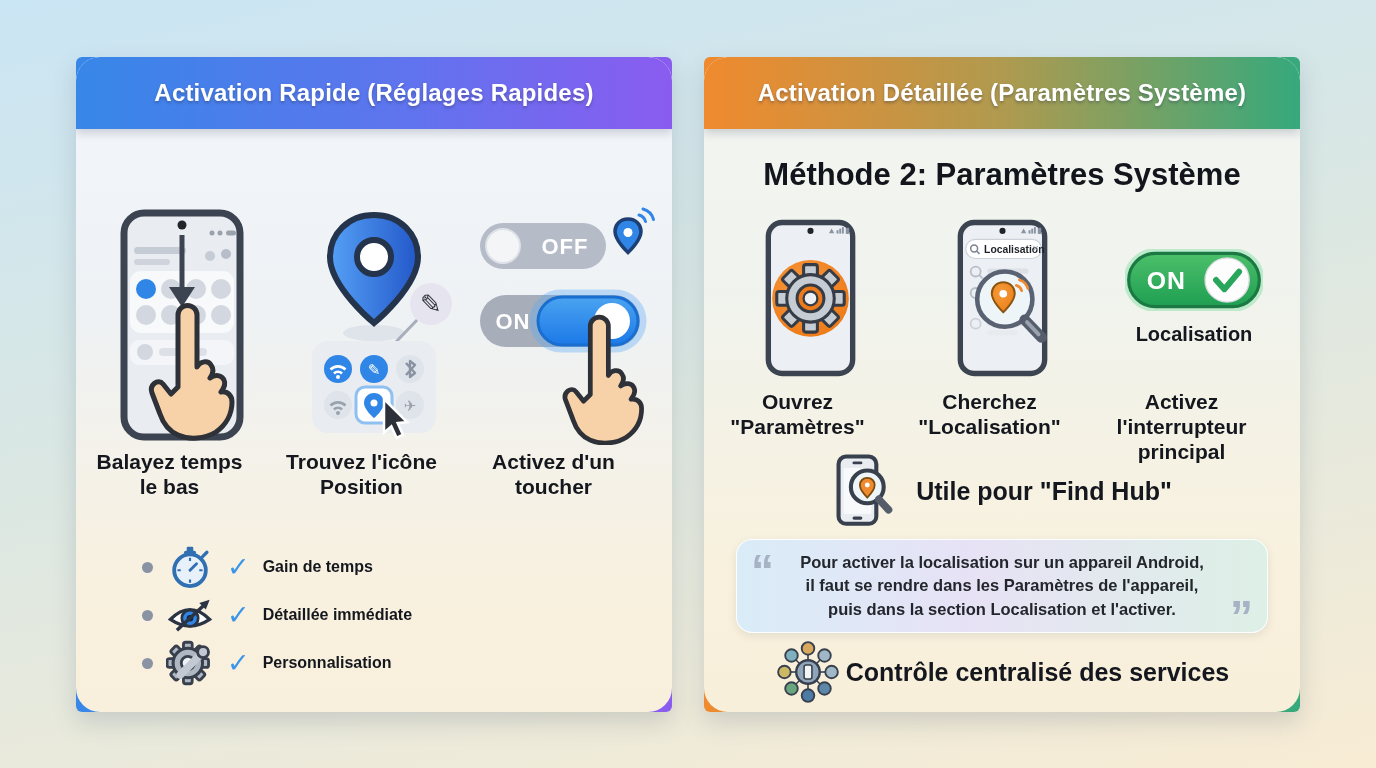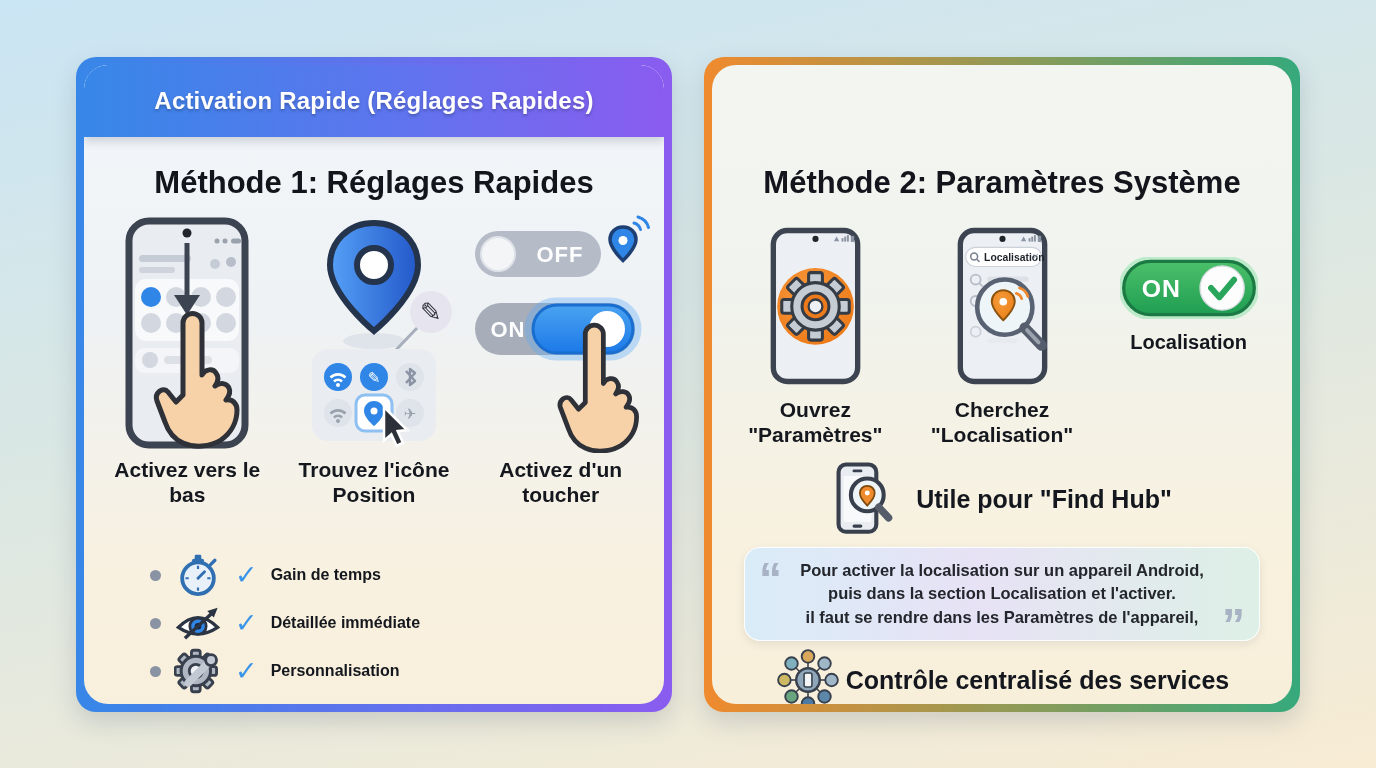--- a/index.html
+++ b/index.html
@@ -4,21 +4,21 @@
 <style>
   * { margin:0; padding:0; box-sizing:border-box; }
   html,body { width:1376px; height:768px; overflow:hidden; }
   body {
     font-family:"Liberation Sans","DejaVu Sans",sans-serif;
     background:linear-gradient(168deg,#cae5f4 0%,#d9e7e4 42%,#f8ecd4 100%);
     position:relative;
   }
   .card-border {
     position:absolute; top:57px; width:596px; height:655px;
-    border-radius:20px; padding:8px;
+    border-radius:6px; padding:0;
     box-shadow:0 10px 24px rgba(70,85,110,.20);
   }
   .card-border.left  { left:76px;  background:linear-gradient(90deg,var(--left-accent-from),var(--left-accent-to)); }
   .card-border.right { left:704px; background:linear-gradient(90deg,var(--right-accent-from),var(--right-accent-to)); }
   .card {
     position:relative; width:100%; height:100%; border-radius:24px; overflow:hidden;
   }
   .card.left  { background:linear-gradient(180deg,#f3f6fa 0%,#eef2f5 38%,#f9f1df 82%,#f8efdc 100%); }
   .card.right { background:linear-gradient(180deg,#f2f5f0 0%,#f0f3ee 34%,#f9f1dd 80%,#f8efdb 100%); }
   .card-header {
@@ -33,21 +33,21 @@
     color:#fff; font-size:24px; font-weight:700; letter-spacing:.2px;
     text-shadow:0 2px 3px rgba(30,40,70,.35);
   }
   .card-title {
     position:absolute; top:100px; left:0; right:0; text-align:center;
     font-size:31px; font-weight:700; color:#12151b; z-index:2;
   }
   .steps { position:absolute; left:10px; right:10px; display:flex; justify-content:space-around; z-index:2; }
   .card.left  .steps { top:150px; }
   .card.right .steps { top:162px; }
-  .step { display:flex; flex-direction:column; align-items:center; width:190px; }
+  .step { display:flex; flex-direction:column; width:190px; }
   .card.left  .illo { height:238px; display:flex; align-items:flex-start; justify-content:center; }
   .card.right .illo { height:166px; display:flex; flex-direction:column; align-items:center; justify-content:flex-start; }
   .caption {
     margin-top:5px; text-align:center; font-size:21px; font-weight:700;
     color:#14171d; line-height:1.18; max-width:165px;
   }
   .benefits { position:absolute; top:486px; left:66px; z-index:2; }
   .benefit { display:flex; align-items:center; height:48px; gap:13px; }
   .bullet-dot { width:11px; height:11px; border-radius:50%; background:#8a93a3; flex:0 0 auto; }
   .benefit .check { font-size:27px; font-weight:700; color:var(--check); }
@@ -72,21 +72,20 @@
   svg text { font-family:"Liberation Sans","DejaVu Sans",sans-serif; }
 </style>
 </head>
 <body>
 
 <div class="card-border left">
 <div class="card left">
   <div class="card-header left">
     <span>Activation Rapide (Réglages Rapides)</span>
   </div>
-  <div class="card-title">Méthode 1: Réglages Rapides</div>
 
   <div class="steps">
 
     <div class="step">
       <div class="illo">
         <svg width="160" height="238" viewBox="0 0 160 238">
           <rect x="22" y="6" width="116" height="224" rx="20" fill="#e9ecf1" stroke="#3c4351" stroke-width="7"></rect>
           <circle cx="80" cy="18" r="4.5" fill="#20242b"></circle>
           <circle cx="110" cy="26" r="2.5" fill="#9aa2ae"></circle>
               <circle cx="118" cy="26" r="2.5" fill="#9aa2ae"></circle>
@@ -105,21 +104,21 @@
               <circle cx="94" cy="108" r="10" fill="#d3d8e0"></circle>
               <circle cx="119" cy="108" r="10" fill="#d3d8e0"></circle>
           <rect x="28" y="133" width="104" height="25" rx="9" fill="#f3f5f8"></rect>
           <circle cx="43" cy="145" r="8" fill="#d3d8e0"></circle>
           <rect x="57" y="141" width="48" height="8" rx="4" fill="#dde1e7"></rect>
           <line x1="80" y1="28" x2="80" y2="86" stroke="#3c4351" stroke-width="5"></line>
           <polygon points="80,100 67,80 93,80" fill="#3c4351"></polygon>
           <path d="M74 98 A9.5 9.5 0 0 1 93 98 L93 150 C96 144 104 143 107 148 C110 152 109 157 106 161 C111 157 118 158 120 163 C122 167 120 171 117 175 C124 174 128 179 128 185 C128 197 122 208 112 215 C101 222 85 223 74 218 C65 214 59 206 56 197 L48 176 C45 168 54 161 59 167 L67 177 L74 170 Z" fill="#f7d2a8" stroke="#2e3138" stroke-width="5" stroke-linejoin="round" transform="translate(2,10)"></path>
         </svg>
       </div>
-      <div class="caption">Activez vers le bas</div>
+      <div class="caption">Balayez temps le bas</div>
     </div>
 
     <div class="step">
       <div class="illo">
         <svg width="180" height="238" viewBox="0 0 180 238">
           <defs>
             <linearGradient id="gB-pin" x1="0" y1="0" x2="1" y2="0">
               <stop offset="0" stop-color="#55a0f6"></stop>
                   <stop offset="1" stop-color="#2358c9"></stop>
             </linearGradient>
@@ -233,20 +232,23 @@
       </svg>
       <span class="check">✓</span>
       <span class="label">Personnalisation</span>
     </div>
   </div>
 </div>
 </div>
 
 <div class="card-border right">
 <div class="card right">
+  <div class="card-header right">
+    <span>Activation Détaillée (Paramètres Système)</span>
+  </div>
   <div class="card-title">Méthode 2: Paramètres Système</div>
 
   <div class="steps">
 
     <div class="step">
       <div class="illo">
         <svg width="115" height="158" viewBox="0 0 150 205">
           <defs>
             <radialGradient id="gD-orange" cx="0.4" cy="0.35" r="0.8">
               <stop offset="0" stop-color="#f79a3e"></stop>
@@ -335,42 +337,43 @@
             </linearGradient>
           </defs>
           <rect x="2" y="2" width="146" height="62" rx="31" fill="none" stroke="#7fe0a0" stroke-width="7" opacity="0.45"></rect>
           <rect x="4" y="4" width="142" height="58" rx="29" fill="url(#gF-green)" stroke="#1b7a43" stroke-width="3.5"></rect>
           <text x="45" y="43" font-size="27" font-weight="bold" text-anchor="middle" fill="#fff" letter-spacing="1">ON</text>
           <circle cx="111" cy="33" r="24" fill="#fdfdfd" stroke="#d7dbe0" stroke-width="1.5"></circle>
           <path d="M99 33 L108 43 L124 24" stroke="#2aa65c" stroke-width="6.5" fill="none" stroke-linecap="round" stroke-linejoin="round"></path>
         </svg>
         <div class="toggle-sub">Localisation</div>
       </div>
+      <div class="caption">Activez l'interrupteur principal</div>
     </div>
   </div>
 
   <div class="findhub">
     <svg width="64" height="84" viewBox="0 0 78 92">
       <rect x="8" y="4" width="46" height="82" rx="9" fill="#e9ecf1" stroke="#39404d" stroke-width="5"></rect>
       <rect x="25" y="10" width="12" height="3.5" rx="1.7" fill="#39404d"></rect>
       <rect x="14" y="18" width="34" height="56" rx="2" fill="#f7f9fb"></rect>
       <rect x="25" y="77" width="12" height="4" rx="2" fill="#39404d"></rect>
       <circle cx="43" cy="41" r="20" fill="#eef5f9" stroke="#39404d" stroke-width="5"></circle>
       <path d="M43 30 c-5.5 0 -9 4 -9 8.8 c0 6.4 9 15.2 9 15.2 s9 -8.8 9 -15.2 c0 -4.8 -3.5 -8.8 -9 -8.8 z" fill="#f08a2e" stroke="#7c4b0e" stroke-width="2.2"></path>
       <circle cx="43" cy="38.7" r="3" fill="#fff"></circle>
       <line x1="57" y1="56" x2="69" y2="69" stroke="#555d6b" stroke-width="9" stroke-linecap="round"></line>
     </svg>
     <span class="label">Utile pour "Find Hub"</span>
   </div>
 
   <div class="quote">
     <span class="qmark open">“</span>
     <div class="qline">Pour activer la localisation sur un appareil Android,</div>
+    <div class="qline">il faut se rendre dans les Paramètres de l'appareil,</div>
     <div class="qline">puis dans la section Localisation et l'activer.</div>
-    <div class="qline">il faut se rendre dans les Paramètres de l'appareil,</div>
     <span class="qmark close">”</span>
   </div>
 
   <div class="footer-row">
     <svg width="66" height="66" viewBox="0 0 84 84">
       <g stroke="#39404d" stroke-width="2">
         <line x1="42" y1="42" x2="72" y2="42"></line>
             <line x1="42" y1="42" x2="63" y2="63"></line>
         <line x1="42" y1="42" x2="42" y2="72"></line>
             <line x1="42" y1="42" x2="21" y2="63"></line>

